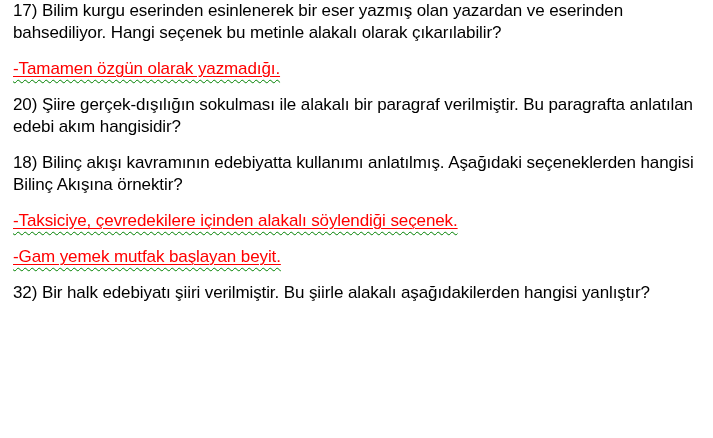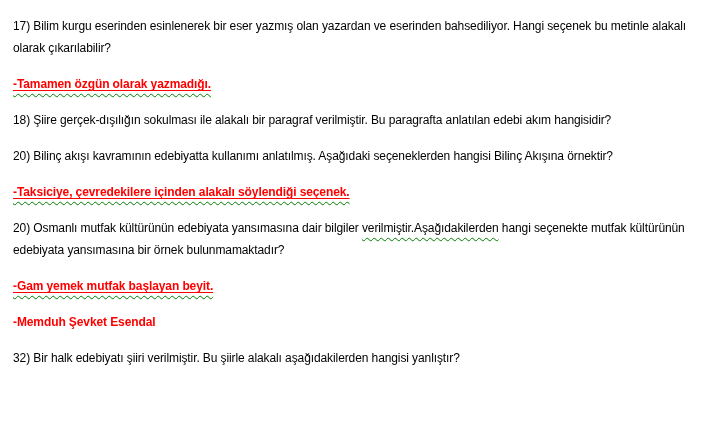--- a/index.html
+++ b/index.html
@@ -4,35 +4,34 @@
 <style>
   html, body {
     margin: 0;
     padding: 0;
     background: #ffffff;
   }
   #document-page {
     width: 713px;
     height: 438px;
     box-sizing: border-box;
-    padding: 15px 10px 8px 13px;
+    padding: 0 10px 8px 13px;
     background: var(--page-bg, #ffffff);
     font-family: "Liberation Sans", sans-serif;
-    font-size: 12px;
+    font-size: 17px;
     letter-spacing: -0.1px;
     line-height: 22px;
     color: var(--question-color, #000000);
     overflow: hidden;
   }
   p.para {
     margin: 0 0 14px 0;
   }
   p.answer {
     color: var(--answer-color, #ff0000);
-    font-weight: bold;
   }
   
   .squiggle {
     text-decoration-line: underline;
     text-decoration-style: wavy;
     text-decoration-color: var(--squiggle-color, #008000);
     text-decoration-thickness: 1px;
     text-underline-offset: 5px;
   }
   
@@ -50,42 +49,36 @@
 
   <p class="para question">
     <span>17) Bilim kurgu eserinden esinlenerek bir eser yazmış olan yazardan ve eserinden bahsediliyor. Hangi seçenek bu metinle alakalı olarak çıkarılabilir?</span>
   </p>
 
   <p class="para answer">
     <span class="squiggle"><span class="solid-underline">-Tamamen özgün olarak yazmadığı.</span></span>
   </p>
 
   <p class="para question">
-    <span>18) Şiire gerçek-dışılığın sokulması ile alakalı bir paragraf verilmiştir. Bu paragrafta anlatılan edebi akım hangisidir?</span>
+    <span>20) Şiire gerçek-dışılığın sokulması ile alakalı bir paragraf verilmiştir. Bu paragrafta anlatılan edebi akım hangisidir?</span>
   </p>
 
 
   <p class="para question">
-    <span>20) Bilinç akışı kavramının edebiyatta kullanımı anlatılmış. Aşağıdaki seçeneklerden hangisi Bilinç Akışına örnektir?</span>
+    <span>18) Bilinç akışı kavramının edebiyatta kullanımı anlatılmış. Aşağıdaki seçeneklerden hangisi Bilinç Akışına örnektir?</span>
   </p>
 
   <p class="para answer">
     <span class="squiggle"><span class="solid-underline">-Taksiciye, çevredekilere içinden alakalı söylendiği seçenek.</span></span>
   </p>
 
-  <p class="para question">
-    <span>20) Osmanlı mutfak kültürünün edebiyata yansımasına dair bilgiler </span><span class="squiggle">verilmiştir.Aşağıdakilerden</span><span> hangi seçenekte mutfak kültürünün edebiyata yansımasına bir örnek bulunmamaktadır?</span>
-  </p>
 
   <p class="para answer">
     <span class="squiggle"><span class="solid-underline">-Gam yemek mutfak başlayan beyit.</span></span>
   </p>
 
 
-  <p class="para answer">
-    <span>-Memduh Şevket Esendal</span>
-  </p>
 
   <p class="para question">
     <span>32) Bir halk edebiyatı şiiri verilmiştir. Bu şiirle alakalı aşağıdakilerden hangisi yanlıştır?</span>
   </p>
 
 </div>
 
 </body></html>

